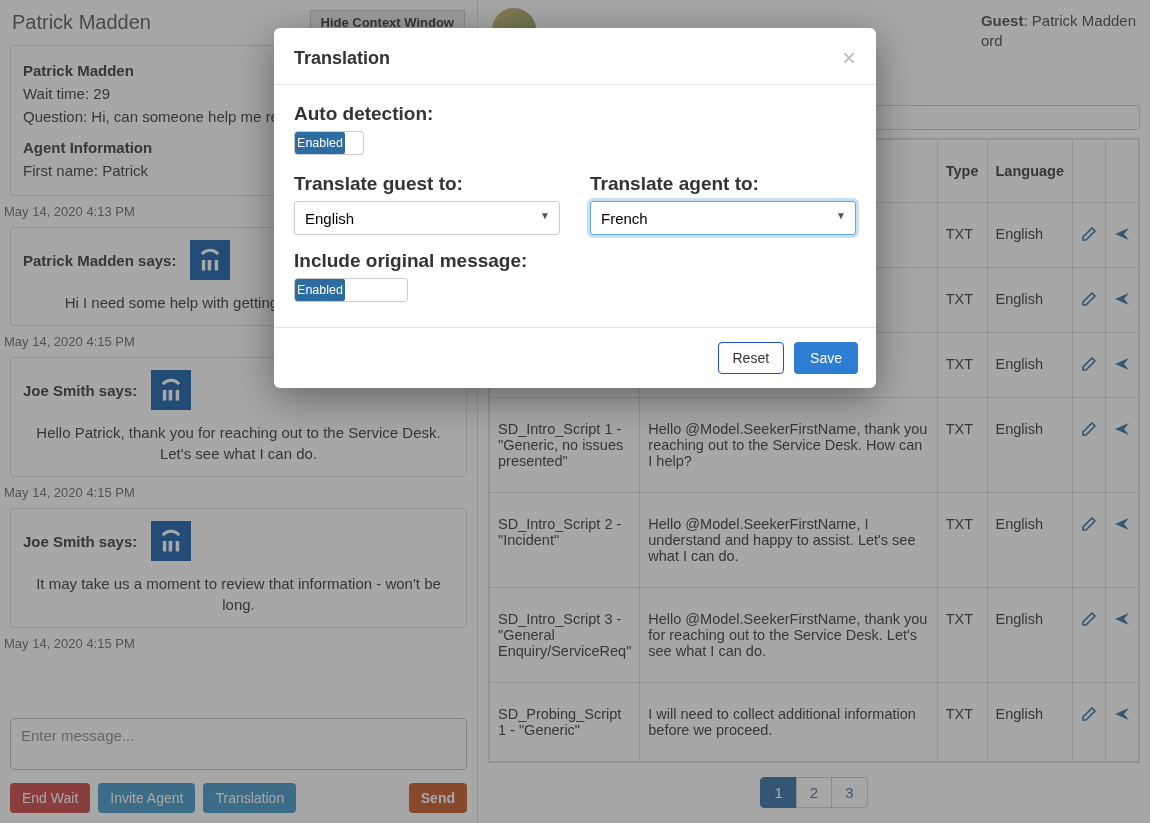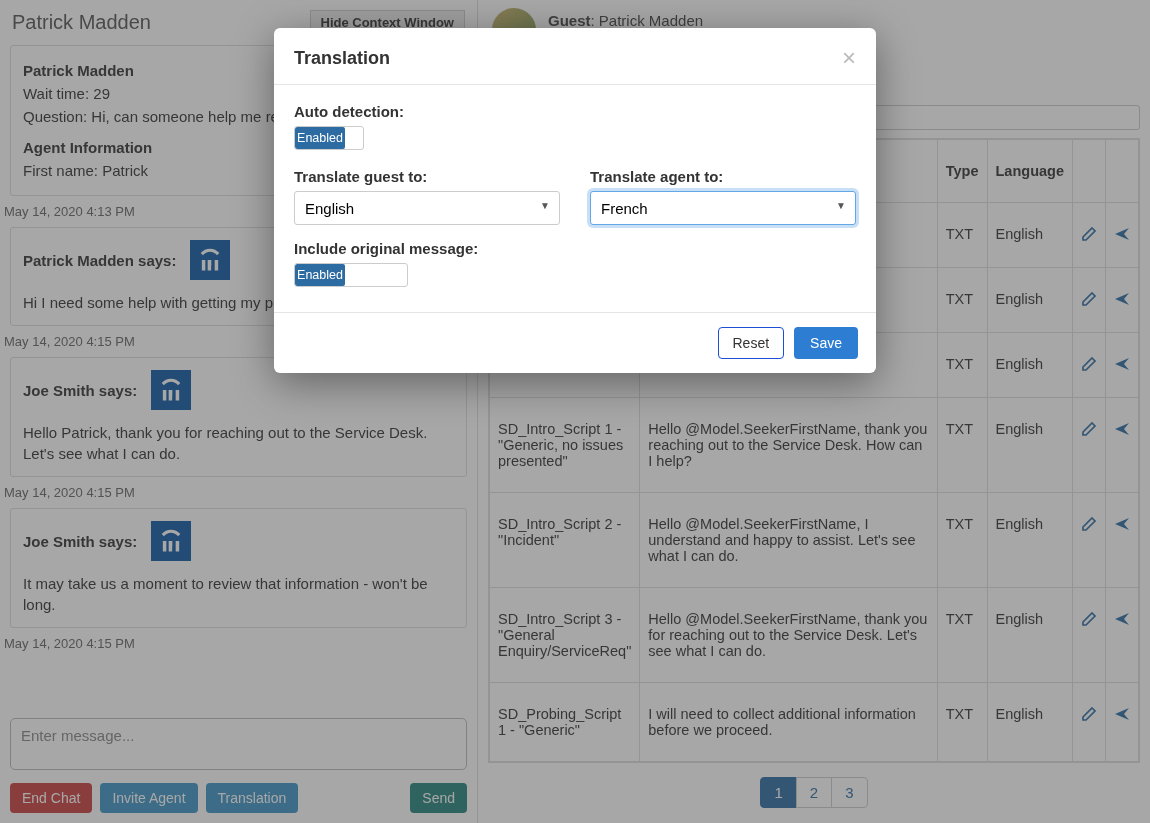--- a/index.html
+++ b/index.html
@@ -61,20 +61,21 @@
 .timestamp {
   font-size: 13px;
   color: #666;
   padding: 4px 4px;
 }
 .msg-card {
   border: 1px solid #ddd;
   border-radius: 3px;
   margin: 4px 10px;
   padding: 12px 12px;
+  text-align: center;
 }
 .msg-header {
   display: flex;
   align-items: center;
   gap: 14px;
   margin-bottom: 12px;
 }
 .msg-header .who {
   font-weight: bold;
   font-size: 15px;
@@ -120,33 +121,34 @@
 .btn {
   padding: 7px 12px;
   border: none;
   border-radius: 4px;
   color: #fff;
   font-size: 14px;
   cursor: pointer;
 }
 .btn-danger { background: #c9413f; }
 .btn-info { background: #3c94c5; }
-.btn-send { margin-left: auto; background: #0f766e; opacity: 0.9; }
+.btn-send { margin-left: auto; background: #c2410c; opacity: 0.9; font-weight: bold; }
 
 .right-pane {
   flex: 1;
   padding: 0;
   display: flex;
   flex-direction: column;
 }
 .guest-info-bar {
   padding: 8px 14px;
   display: flex;
   gap: 12px;
   align-items: center;
+  justify-content: space-between;
 }
 .guest-info-bar .avatar-circle {
   width: 44px;
   height: 44px;
   border-radius: 50%;
   background: linear-gradient(135deg,#c9b36a,#7b9954);
 }
 .guest-info-text { font-size: 15px; color: #444; }
 .guest-info-text .label { font-weight: bold; }
 .tabs-bar {
@@ -258,21 +260,21 @@
 .modal-body {
   padding: 18px 20px 22px 20px;
 }
 .form-row {
   display: flex;
   gap: 30px;
 }
 .form-group { flex: 1; margin-bottom: 15px; }
 .form-label {
   font-weight: bold;
-  font-size: 15px;
+  font-size: 19px;
   display: block;
   margin-bottom: 6px;
 }
 .toggle {
   display: inline-block;
   width: 70px;
   height: 24px;
   border: 1px solid #ccc;
   border-radius: 3px;
   overflow: hidden;
@@ -414,21 +416,21 @@
         </div>
         <div class="msg-body">It may take us a moment to review that information - won't be long.</div>
       </div>
       <div class="timestamp">May 14, 2020 4:15 PM</div>
     </div>
 
     <div class="input-area">
       <textarea class="msg-input" placeholder="Enter message..." style=""></textarea>
     </div>
     <div class="btn-row">
-      <button class="btn btn-danger">End Chat</button>
+      <button class="btn btn-danger">End Wait</button>
       <button class="btn btn-info">Invite Agent</button>
       <button class="btn btn-info">Translation</button>
       <button class="btn btn-send">Send</button>
     </div>
   </div>
 
   <div class="right-pane">
     <div class="guest-info-bar">
       <div class="avatar-circle"></div>
       <div class="guest-info-text">

